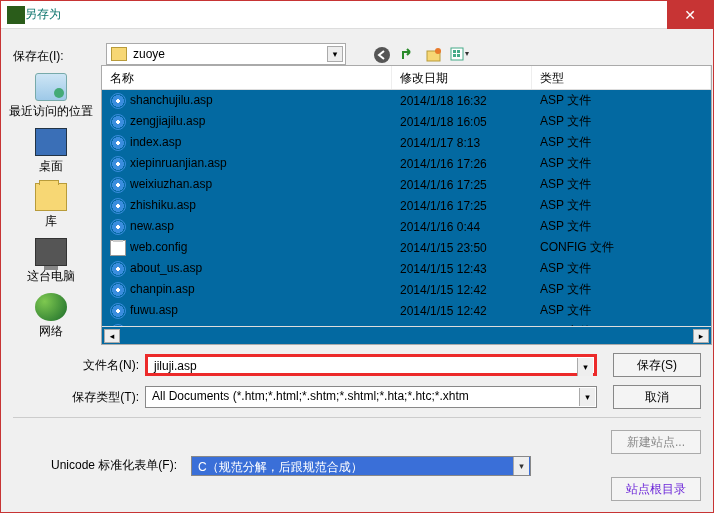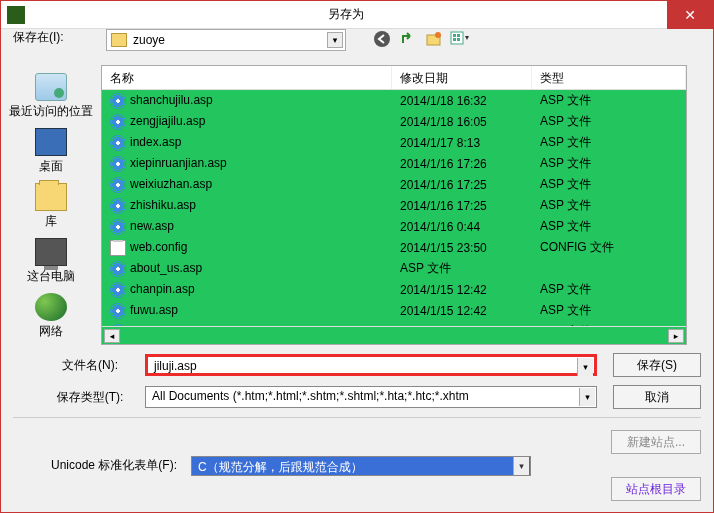--- a/index.html
+++ b/index.html
@@ -1,61 +1,61 @@
 <!DOCTYPE html>
 <html><head>
 <meta charset="utf-8">
 <style>
 *{box-sizing:border-box;margin:0;padding:0;font-family:"Microsoft YaHei","SimSun",sans-serif;font-size:12px}
 body{background:#fff;width:714px;height:513px;overflow:hidden}
 .dialog{width:714px;height:513px;border:1px solid #c73434;position:relative;background:#f0f0f0}
 .titlebar{height:28px;background:#fff;display:flex;align-items:center;border-bottom:1px solid #ddd}
 .titlebar .app-icon{width:18px;height:18px;margin-left:6px;background:#2a5c1a;display:inline-block}
-.titlebar .title{flex:1;text-align:center;color:#000000}
+.titlebar .title{flex:1;text-align:left;color:#0f766e}
 .titlebar .close{width:46px;height:28px;background:#c73434;color:#fff;display:flex;align-items:center;justify-content:center;cursor:pointer;font-size:14px}
-.toolbar{height:36px;display:flex;align-items:flex-start;padding:0 12px;gap:8px}
+.toolbar{height:36px;display:flex;align-items:flex-end;padding:0 12px;gap:8px}
 .toolbar .lbl{width:85px}
 .toolbar .path-combo{flex:0 0 240px;height:22px;border:1px solid #aaa;background:#fff;display:flex;align-items:center;padding:0 4px;position:relative}
 .toolbar .path-combo .folder-icon{width:16px;height:14px;background:#f7d774;border:1px solid #b89b3a;margin-right:6px}
 .toolbar .path-combo .dd{position:absolute;right:2px;top:2px;width:16px;height:16px;border:1px solid #aaa;background:#eee;display:flex;align-items:center;justify-content:center;font-size:9px}
 .toolbar .nav-icons{display:flex;gap:6px;margin-left:18px}
 .nav-ico{width:20px;height:20px;display:flex;align-items:center;justify-content:center;cursor:pointer}
 .content{display:flex;height:280px}
 .sidebar{width:100px;display:flex;flex-direction:column;align-items:center;padding-top:6px;gap:4px}
 .side-item{display:flex;flex-direction:column;align-items:center;gap:2px;cursor:pointer;padding:2px}
 .side-ico{width:32px;height:28px}
 .ico-recent{background:linear-gradient(#cde5f5,#9ec9e8);border:1px solid #7aa;border-radius:3px;position:relative}
 .ico-recent:after{content:"";position:absolute;right:2px;bottom:2px;width:10px;height:10px;background:#4a7;border-radius:50%}
 .ico-desktop{background:#3a6fb7;border:1px solid #234}
 .ico-lib{background:#f7d774;border:1px solid #b89b3a;position:relative}
 .ico-lib:before{content:"";position:absolute;top:-4px;left:3px;width:18px;height:4px;background:#f7d774;border:1px solid #b89b3a;border-bottom:none}
 .ico-pc{background:#555;border:1px solid #333;position:relative}
 .ico-pc:after{content:"";position:absolute;bottom:-5px;left:8px;width:14px;height:4px;background:#888}
 .ico-net{background:radial-gradient(circle at 30% 30%,#7ec850,#1a6b2a);border-radius:50%}
-.filelist{flex:1;border:1px solid #aaa;background:#22c55e;margin-right:26px;display:flex;flex-direction:column;overflow:hidden}
+.filelist{flex:1;border:1px solid #aaa;background:#0369a1;margin-right:1px;display:flex;flex-direction:column;overflow:hidden}
 .fl-head{display:flex;height:24px;border-bottom:1px solid #ddd;background:#fff}
 .fl-head .col{padding:4px 8px;border-right:1px solid #eee;cursor:pointer}
 .col-name{flex:0 0 290px}
 .col-date{flex:0 0 140px}
 .col-type{flex:1}
 .fl-body{flex:1;overflow-y:auto;overflow-x:hidden}
 .fl-row{display:flex;height:21px;align-items:center;cursor:pointer}
 .fl-row .cell{padding:0 8px;white-space:nowrap;overflow:hidden}
 .cell-name{flex:0 0 290px;display:flex;align-items:flex-start;gap:4px}
 .cell-date{flex:0 0 140px}
 .cell-type{flex:1}
 .file-ico{width:16px;height:16px;flex-shrink:0}
 .ie-ico{background:radial-gradient(circle at 50% 50%,#fff 20%,#3a8dde 21%,#3a8dde 60%,transparent 61%);border:1px solid #3a8dde;border-radius:50%;position:relative}
 .cfg-ico{background:#fff;border:1px solid #999;position:relative}
 .cfg-ico:before{content:"";position:absolute;top:-2px;left:2px;width:10px;height:3px;background:#ccc}
 .scrollbar-h{height:18px;border-top:1px solid #ddd;display:flex;align-items:center;padding:0 2px;gap:2px}
 .sb-btn{width:16px;height:14px;border:1px solid #aaa;background:#eee;font-size:9px;display:flex;align-items:center;justify-content:center}
 .bottom{padding:8px 12px 0 12px}
 .row{display:flex;align-items:center;margin-bottom:8px;gap:6px}
-.row .rlbl{width:126px;text-align:center;padding-left:28px}
+.row .rlbl{width:126px;text-align:right;padding-left:28px}
 .row .combo{flex:1;height:22px;border:1px solid #888;background:#fff;padding:2px 18px 2px 6px;font-family:monospace;position:relative}
 .row .combo .dd2{position:absolute;right:1px;top:1px;width:16px;height:18px;border-left:1px solid #aaa;background:#eee;font-size:9px;display:flex;align-items:center;justify-content:center}
 .hl-red{border:3px solid #ec2a2a!important}
 .row .btn{width:88px;height:24px;border:1px solid #888;background:#f4f4f4;cursor:pointer;margin-left:10px}
 .sep{height:1px;background:#ccc;margin:4px 12px}
 .unicode-row{display:flex;align-items:center;padding:8px 12px;gap:8px}
 .unicode-row .ulbl{width:170px;text-align:right;padding-right:6px}
 .unicode-row .ucombo{flex:0 0 340px;height:20px;background:#3a6fd8;color:#fff;padding:2px 6px;border:1px solid #888;position:relative}
 .unicode-row .ucombo .dd3{position:absolute;right:1px;top:0;width:16px;height:18px;background:#eee;color:#333;font-size:9px;display:flex;align-items:center;justify-content:center;border-left:1px solid #aaa}
 .side-btns{display:flex;flex-direction:column;gap:23px;margin-left:auto}
@@ -205,20 +205,21 @@
               <span>web.config</span>
             </div>
             <div class="cell cell-date">2014/1/15 23:50</div>
             <div class="cell cell-type">CONFIG 文件</div>
           </div>
           <div class="fl-row">
             <div class="cell cell-name">
               <span class="file-ico ie-ico"></span>
               <span>about_us.asp</span>
             </div>
+            <div class="cell cell-date">2014/1/15 12:43</div>
             <div class="cell cell-type">ASP 文件</div>
           </div>
           <div class="fl-row">
             <div class="cell cell-name">
               <span class="file-ico ie-ico"></span>
               <span>chanpin.asp</span>
             </div>
             <div class="cell cell-date">2014/1/15 12:42</div>
             <div class="cell cell-type">ASP 文件</div>
           </div>

